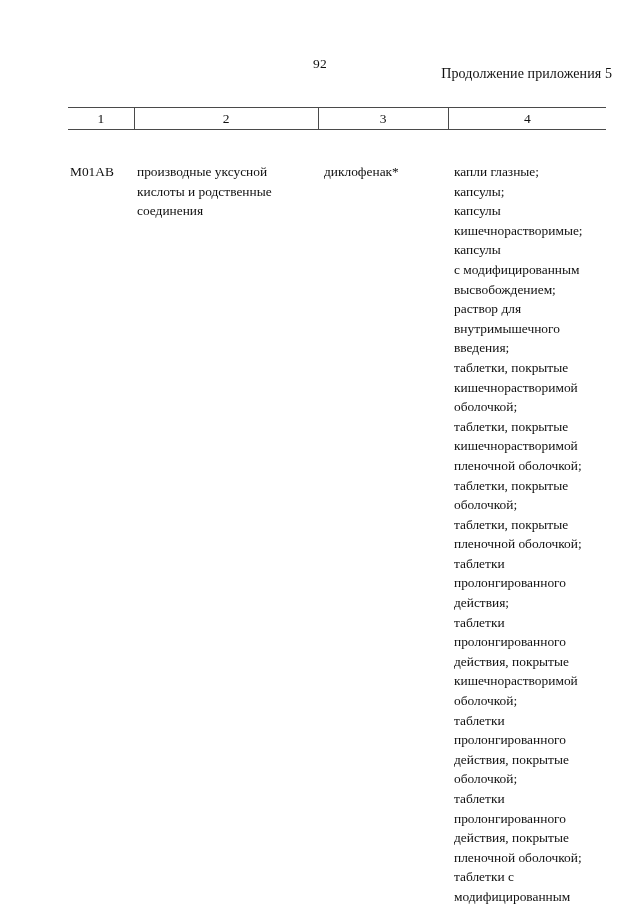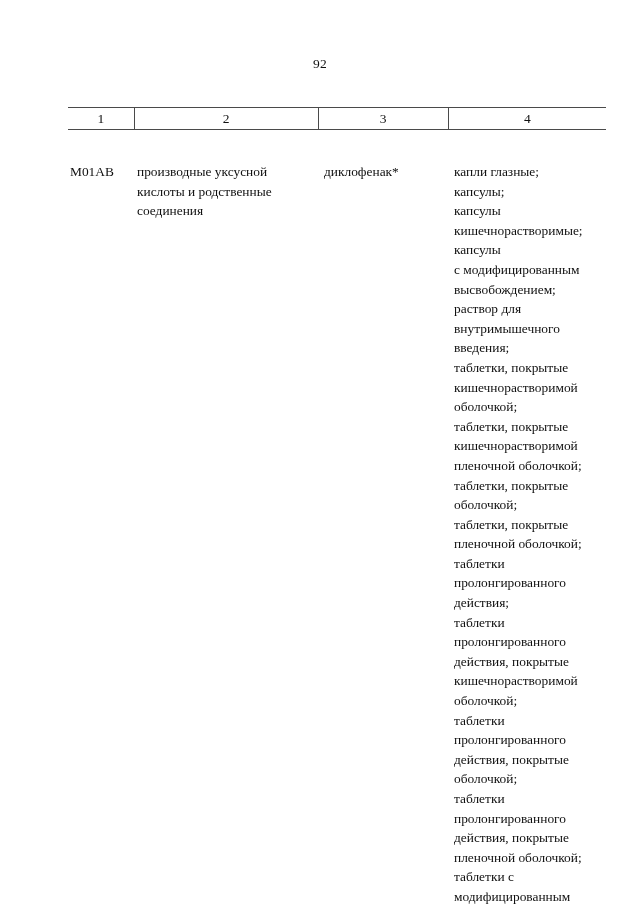--- a/index.html
+++ b/index.html
@@ -97,20 +97,21 @@
 
   .nowrap-block { white-space: pre-line; }
 </style>
 </head>
 <body>
 
 <div class="page">
 
   <div class="page-number">92</div>
 
+  <div class="appendix-head">Продолжение приложения 5</div>
 
   <div class="table-wrap">
     <table class="doc-table">
       <colgroup>
         <col class="c1">
           <col class="c2">
           <col class="c3">
           <col class="c4">
       </colgroup>
       <thead>

